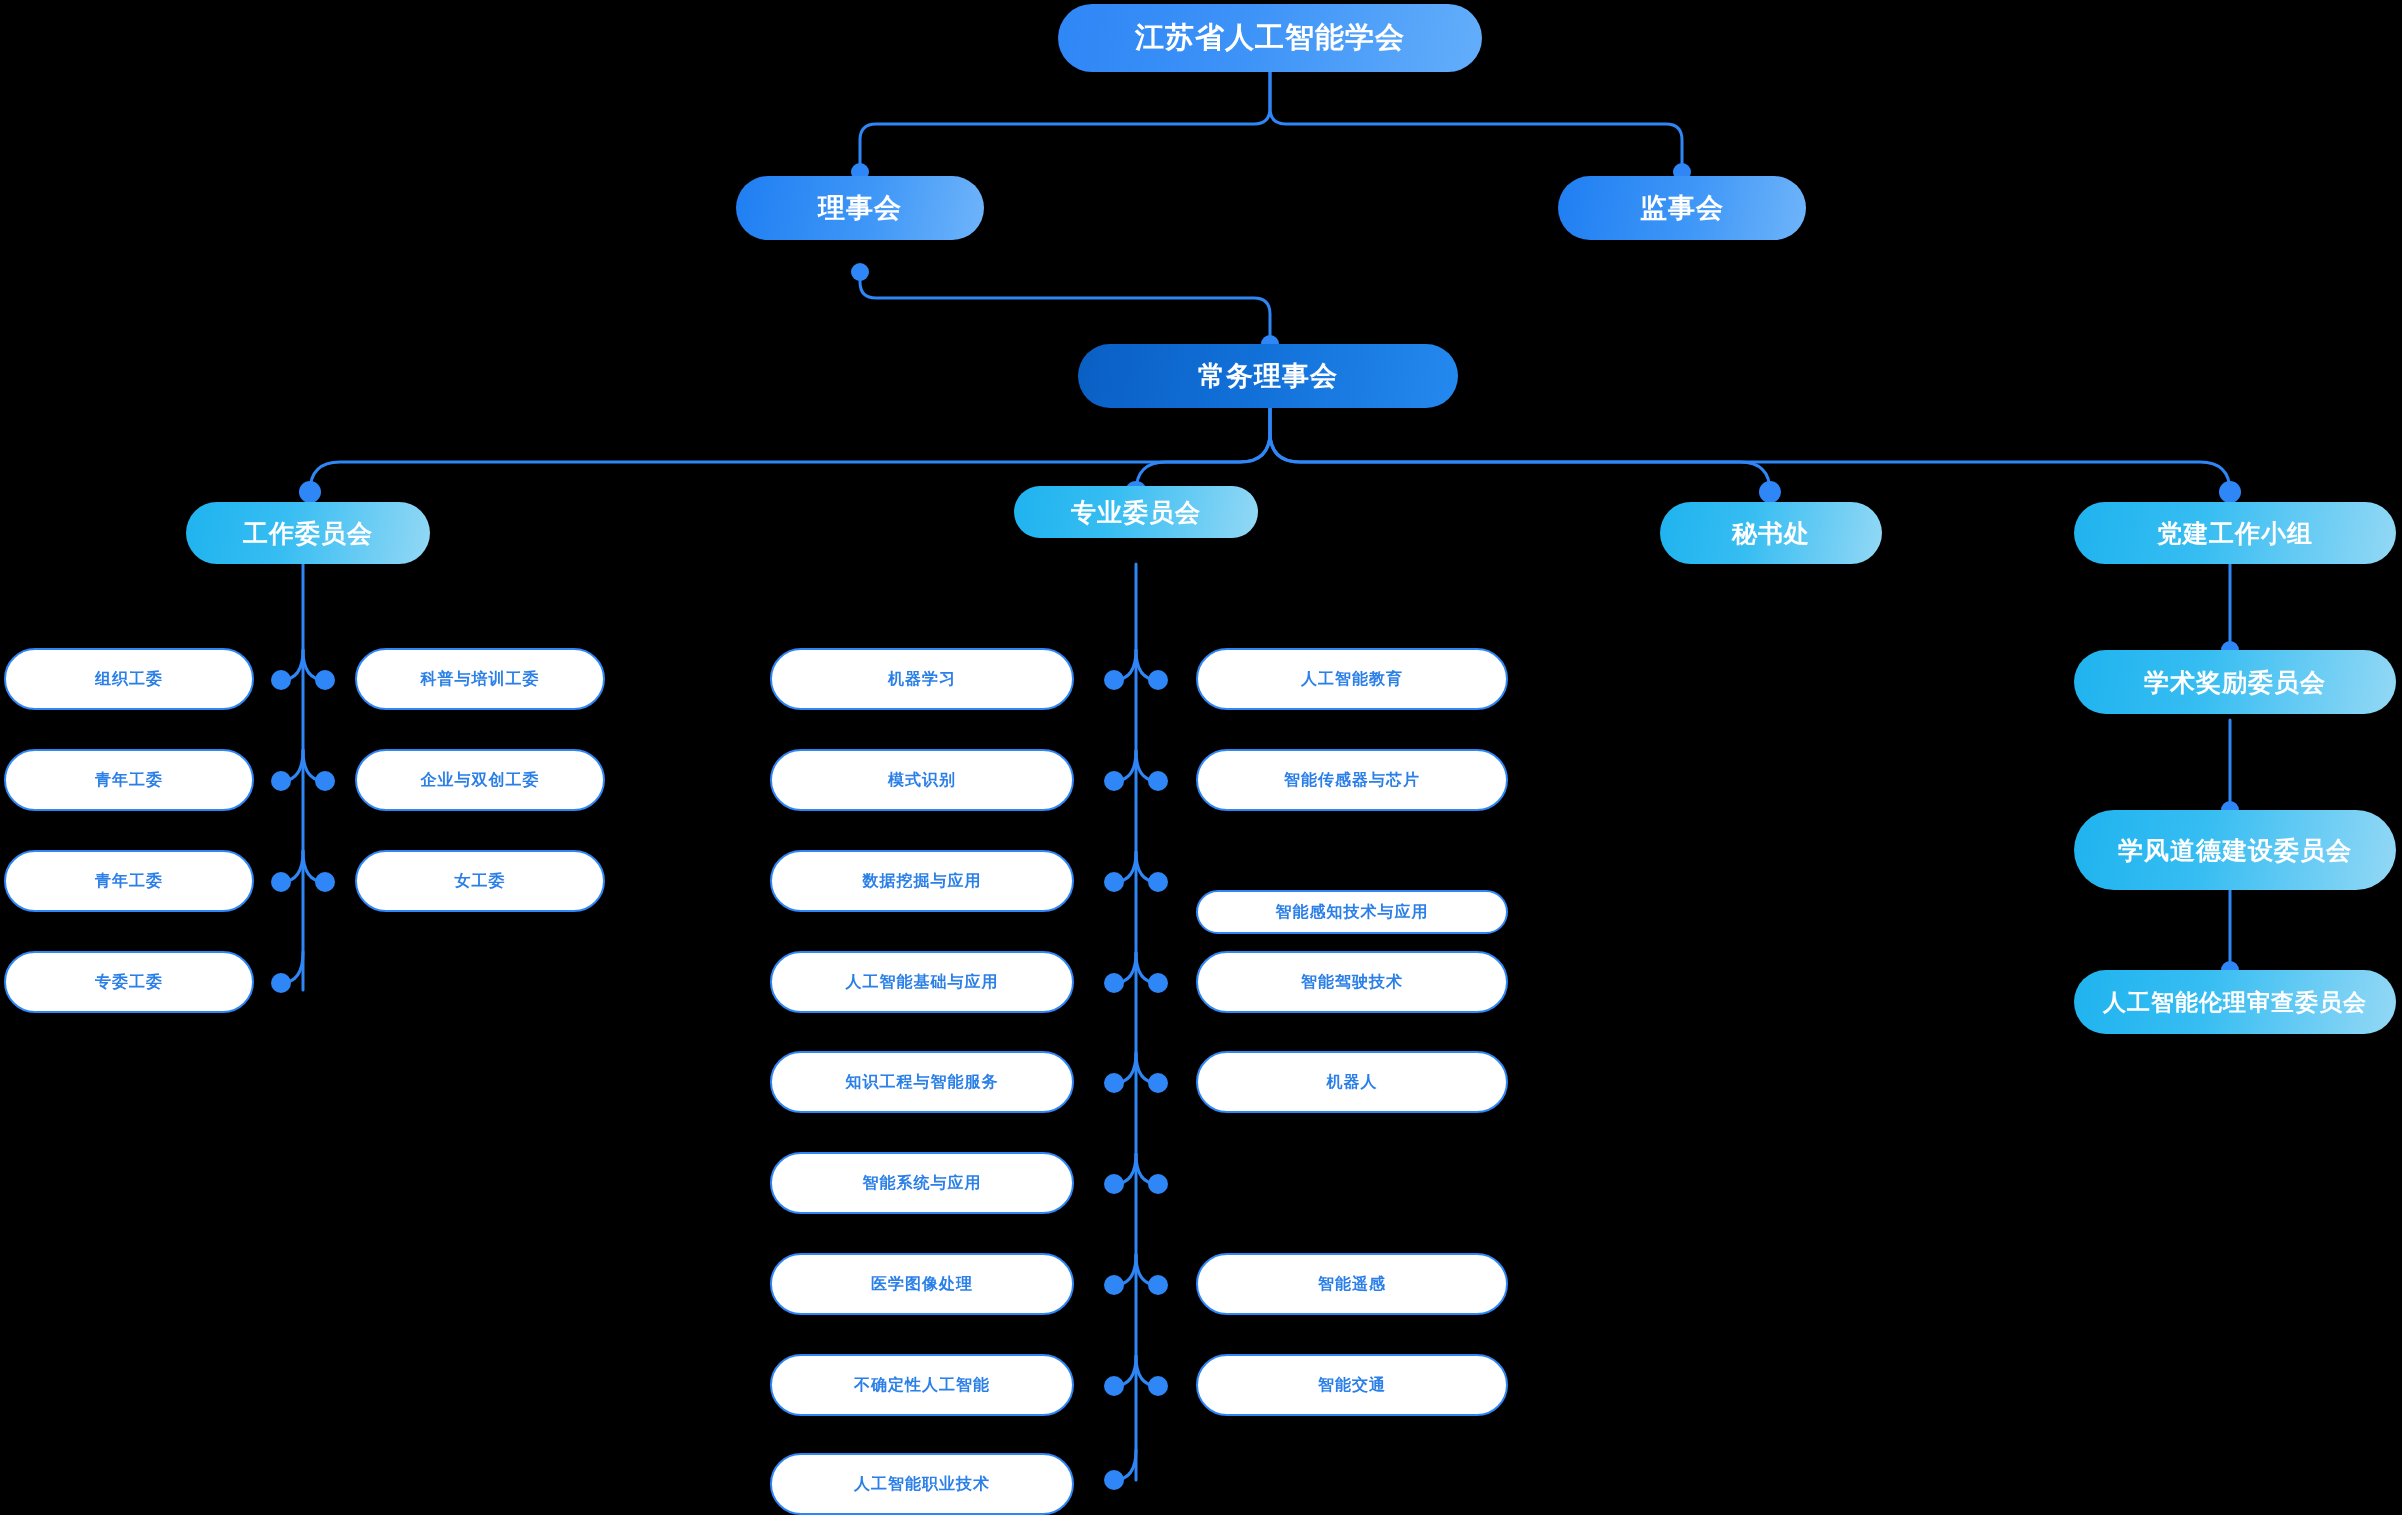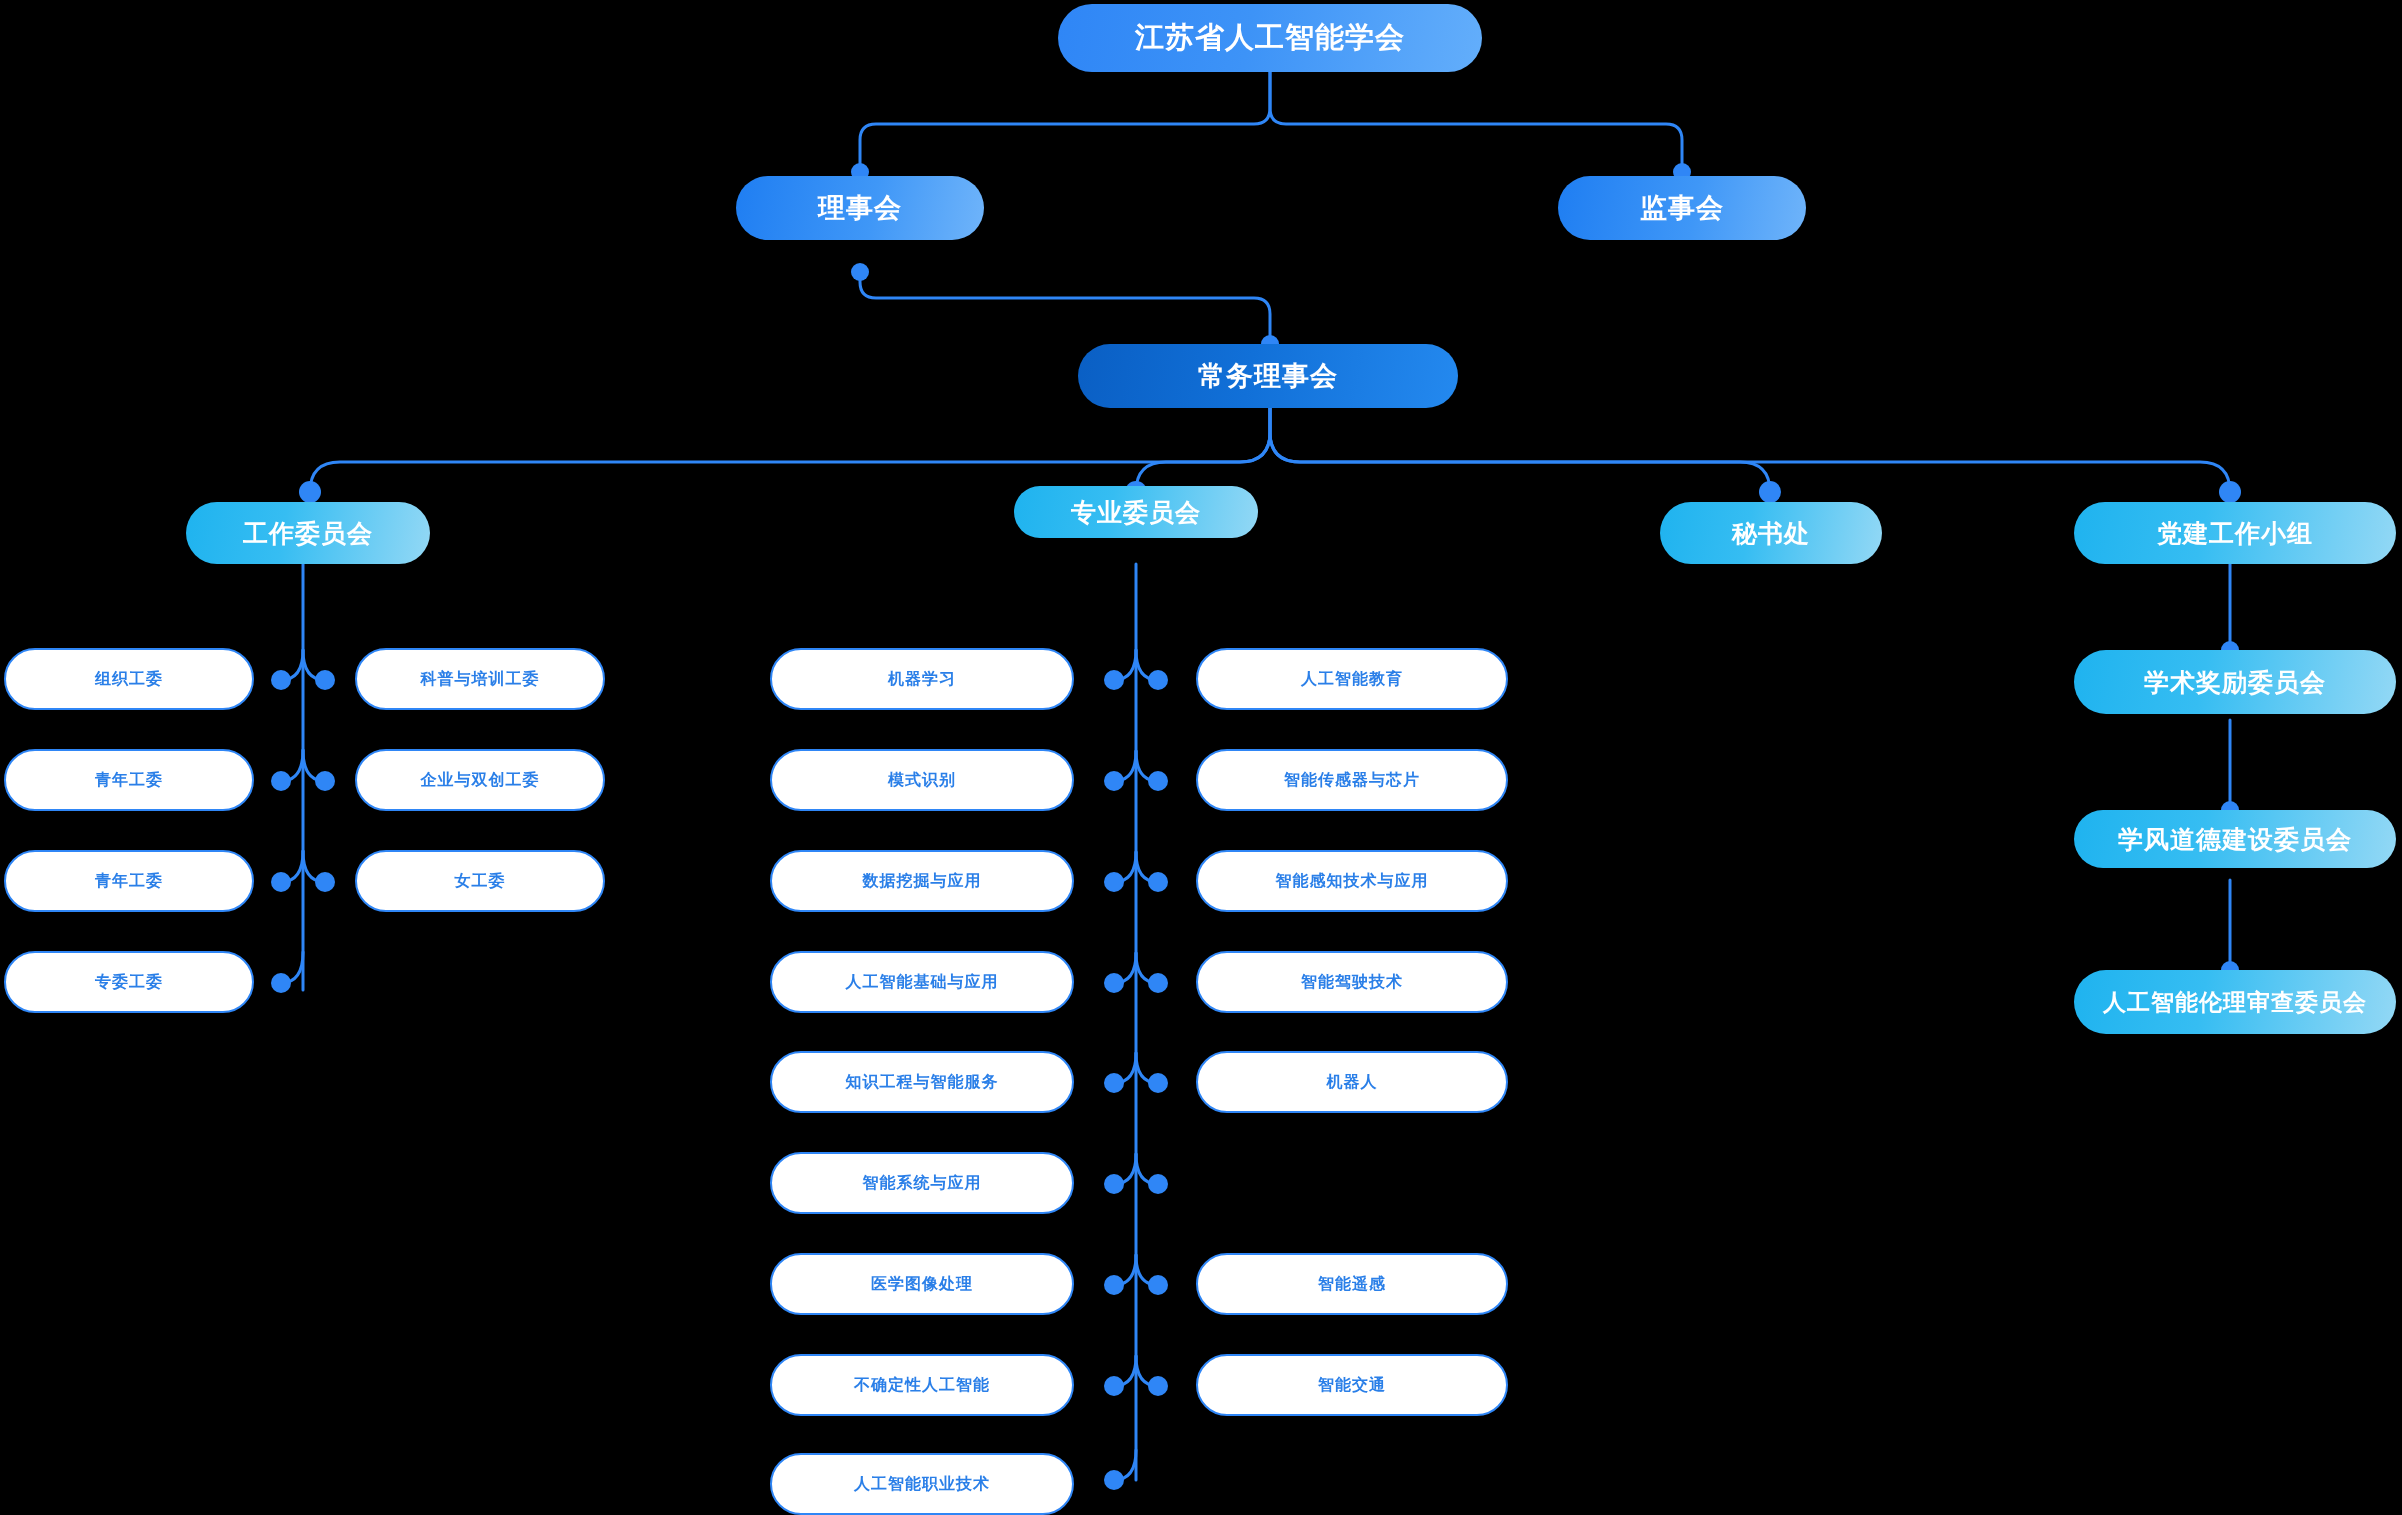--- a/index.html
+++ b/index.html
@@ -156,23 +156,23 @@
   <div class="node n-leaf" style="left:770px;top:850px;width:304px;height:62px;">数据挖掘与应用</div>
   <div class="node n-leaf" style="left:770px;top:951px;width:304px;height:62px;">人工智能基础与应用</div>
   <div class="node n-leaf" style="left:770px;top:1051px;width:304px;height:62px;">知识工程与智能服务</div>
   <div class="node n-leaf" style="left:770px;top:1152px;width:304px;height:62px;">智能系统与应用</div>
   <div class="node n-leaf" style="left:770px;top:1253px;width:304px;height:62px;">医学图像处理</div>
   <div class="node n-leaf" style="left:770px;top:1354px;width:304px;height:62px;">不确定性人工智能</div>
   <div class="node n-leaf" style="left:770px;top:1453px;width:304px;height:62px;">人工智能职业技术</div>
 
   <div class="node n-leaf" style="left:1196px;top:648px;width:312px;height:62px;">人工智能教育</div>
   <div class="node n-leaf" style="left:1196px;top:749px;width:312px;height:62px;">智能传感器与芯片</div>
-  <div class="node n-leaf" style="left:1196px;top:850px;width:312px;height:62px;">智能感知技术与应用</div>
+  <div class="node n-leaf" style="left:1196px;top:890px;width:312px;height:44px;">智能感知技术与应用</div>
   <div class="node n-leaf" style="left:1196px;top:951px;width:312px;height:62px;">智能驾驶技术</div>
   <div class="node n-leaf" style="left:1196px;top:1051px;width:312px;height:62px;">机器人</div>
   <div class="node n-leaf" style="left:1196px;top:1253px;width:312px;height:62px;">智能遥感</div>
   <div class="node n-leaf" style="left:1196px;top:1354px;width:312px;height:62px;">智能交通</div>
 
   <div class="node n-cyan" style="left:2074px;top:650px;width:322px;height:64px;">学术奖励委员会</div>
-  <div class="node n-cyan" style="left:2074px;top:810px;width:322px;height:58px;">学风道德建设委员会</div>
+  <div class="node n-cyan" style="left:2074px;top:810px;width:322px;height:80px;">学风道德建设委员会</div>
   <div class="node n-cyan" style="left:2074px;top:970px;width:322px;height:64px;font-size:23px;">人工智能伦理审查委员会</div>
 
 </div>
 
 </body></html>

